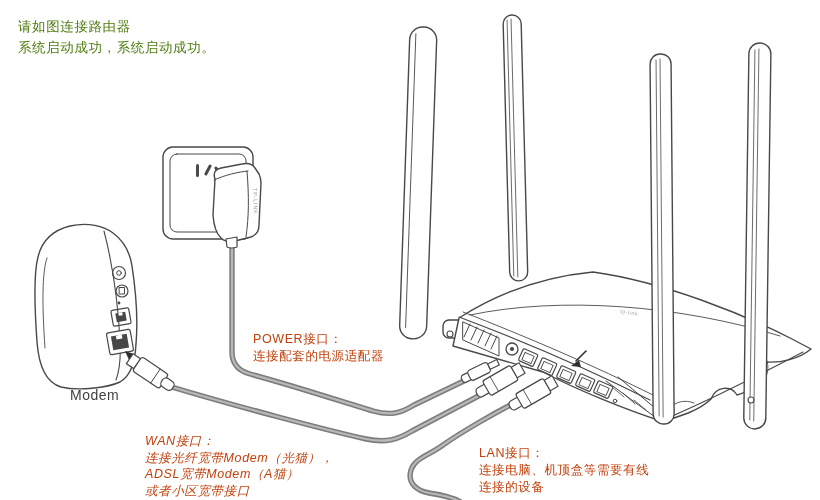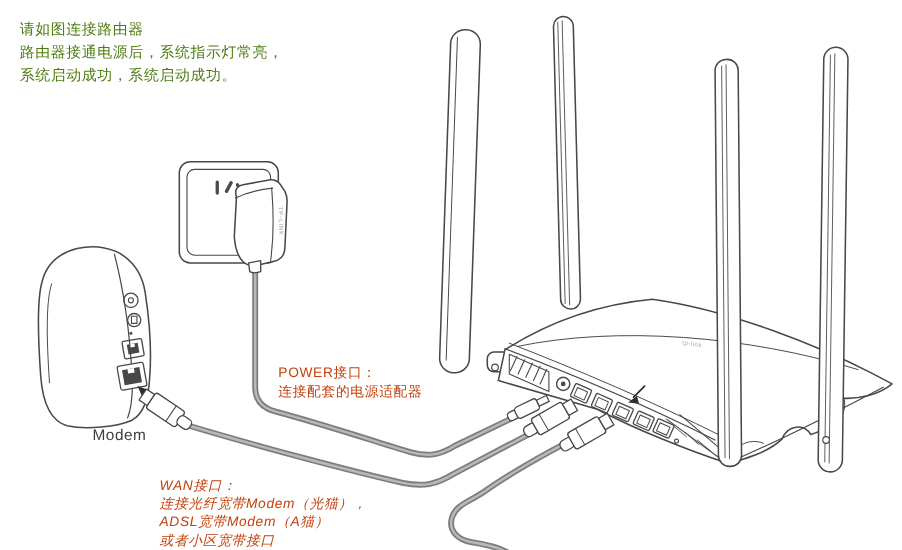--- a/index.html
+++ b/index.html
@@ -6,21 +6,21 @@
   .stage{
     position:relative;width:820px;height:500px;background:#fff;overflow:hidden;
     font-family:"Liberation Sans",sans-serif;color:#4d4d4d;
   }
   .txt{position:absolute;white-space:nowrap;}
   .intro{left:18px;top:16px;font-size:13.5px;line-height:21px;letter-spacing:.6px;color:#4d7c0f;}
   .lbl{font-size:12.5px;line-height:17px;letter-spacing:.6px;color:#c2410c;}
   .lbl-power{left:253px;top:331px;}
   .lbl-wan{left:145px;top:433px;line-height:16.5px;font-style:italic;}
   .lbl-lan{left:479px;top:445px;}
-  .lbl-modem{left:84px;top:387px;font-size:14px;letter-spacing:.5px;color:#3f3f3f;}
+  .lbl-modem{left:70px;top:387px;font-size:14px;letter-spacing:.5px;color:#3f3f3f;}
   svg{position:absolute;left:0;top:0;}
 </style>
 </head>
 <body>
 
 <div class="stage">
 
   <svg width="820" height="500" viewBox="0 0 820 500">
     <g fill="none" stroke="#484848" stroke-width="1.4" stroke-linecap="round" stroke-linejoin="round">
 
@@ -172,32 +172,36 @@
       <g transform="rotate(0.8 760 45)">
         <rect x="749" y="43" width="22" height="386" rx="11" fill="#fff"></rect>
         <path d="M 755,50 L 755,420 M 759,49 L 759,421" stroke-width="0.8"></path>
       </g>
       <circle cx="751" cy="400" r="3" stroke-width="1.1" fill="#fff"></circle>
     </g>
   </svg>
 
   <div class="txt intro">
     <div>请如图连接路由器</div>
-    <div>路由器接通电源后，系统指示灯常亮，</div>
     <div>系统启动成功，系统启动成功。</div>
   </div>
 
   <div class="txt lbl lbl-power">
     <div>POWER接口：</div>
     <div>连接配套的电源适配器</div>
   </div>
 
   <div class="txt lbl lbl-wan">
     <div>WAN接口：</div>
     <div>连接光纤宽带Modem（光猫），</div>
     <div>ADSL宽带Modem（A猫）</div>
     <div>或者小区宽带接口</div>
   </div>
 
+  <div class="txt lbl lbl-lan">
+    <div>LAN接口：</div>
+    <div>连接电脑、机顶盒等需要有线</div>
+    <div>连接的设备</div>
+  </div>
 
   <div class="txt lbl-modem">Modem</div>
 
 </div>
 
 </body></html>

